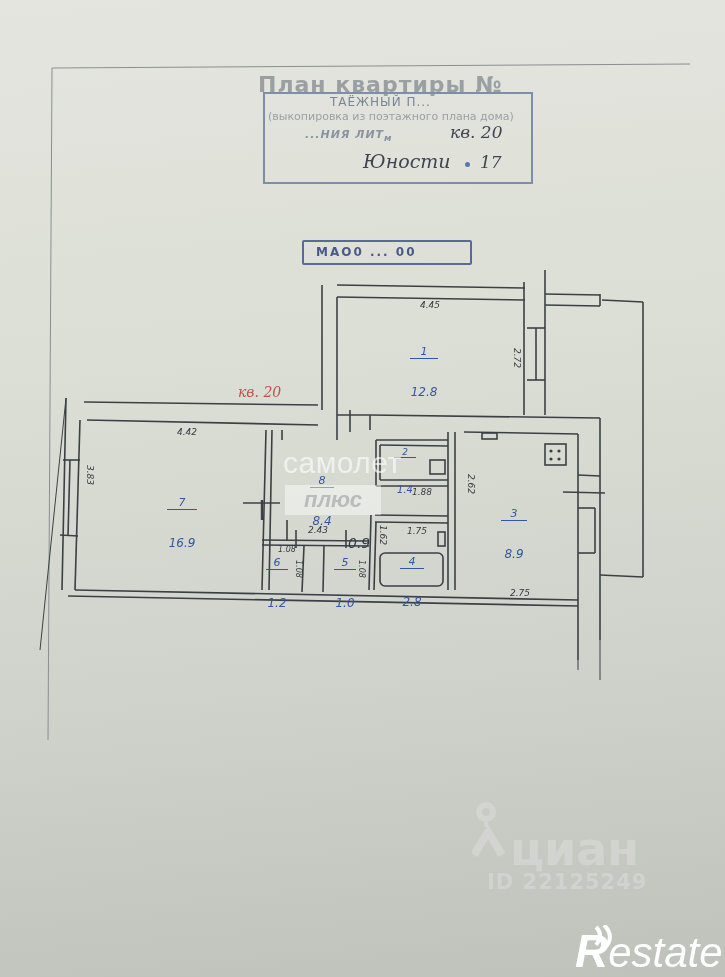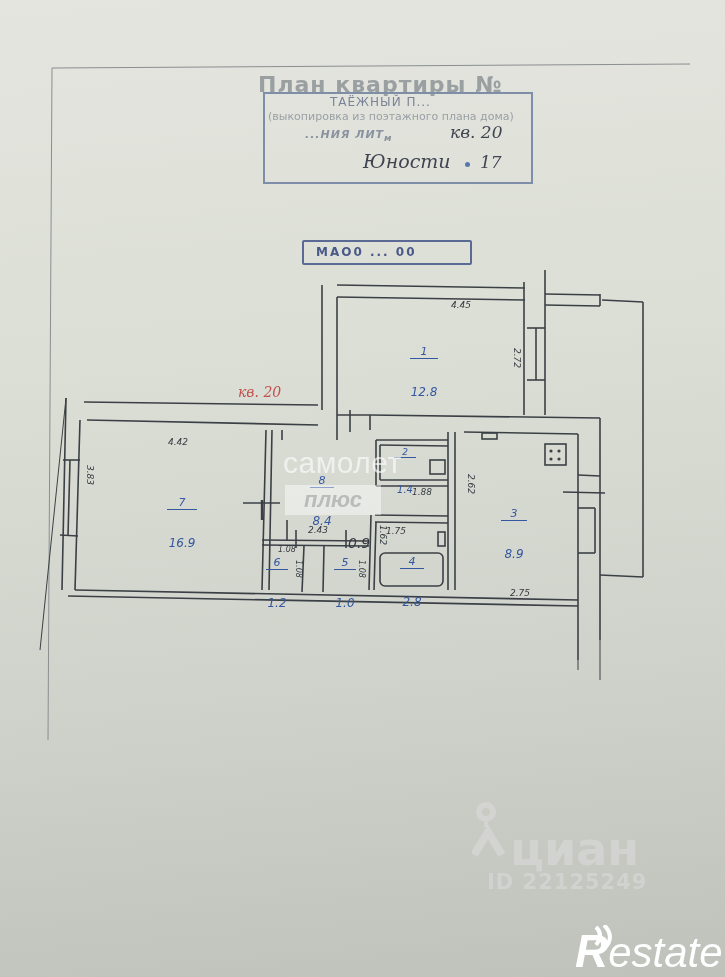--- a/index.html
+++ b/index.html
@@ -201,27 +201,27 @@
 </div>
 <div class="room-label" style="left:167px; top:496px; width:30px;">
   <span class="num">7</span>
   <span class="area">16.9</span>
 </div>
 <div class="room-label" style="left:310px; top:474px; width:24px;">
   <span class="num">8</span>
   <span class="area">8.4</span>
 </div>
 
-<div class="dim" style="left:420px; top:300px;margin-left:31px;">4.45</div>
+<div class="dim" style="left:420px; top:300px;">4.45</div>
 <div class="dim v" style="left:522px; top:348px;">2.72</div>
-<div class="dim" style="left:168px; top:427px;margin-top:10px;">4.42</div>
+<div class="dim" style="left:177px; top:427px;">4.42</div>
 <div class="dim v" style="left:95px; top:465px;">3.83</div>
 <div class="dim" style="left:308px; top:525px;">2.43</div>
 <div class="dim" style="left:412px; top:487px;">1.88</div>
-<div class="dim" style="left:386px; top:526px;text-align:center;">1.75</div>
+<div class="dim" style="left:407px; top:526px;text-align:center;">1.75</div>
 <div class="dim v" style="left:388px; top:525px;">1.62</div>
 <div class="dim v" style="left:476px; top:474px;">2.62</div>
 <div class="dim" style="left:510px; top:588px;">2.75</div>
 <div class="dim" style="left:278px; top:545px; font-size:8px;">1.08</div>
 <div class="dim v" style="left:303px; top:560px; font-size:8px;">1.08</div>
 <div class="dim" style="left:348px; top:535px; font-size:14px;">0.9</div>
 <div class="dim v" style="left:366px; top:560px; font-size:8px;">1.08</div>
 
 <div class="wm-samolet">самолет</div>
 <div class="wm-plus">плюс</div>

